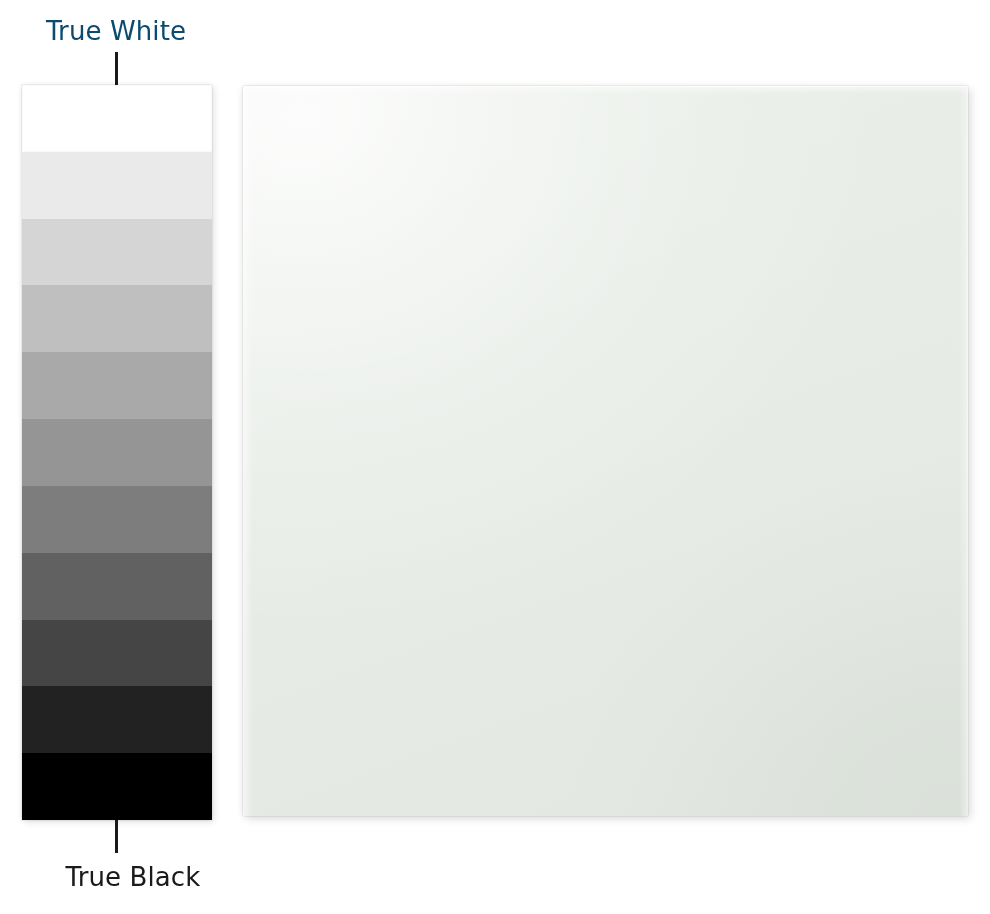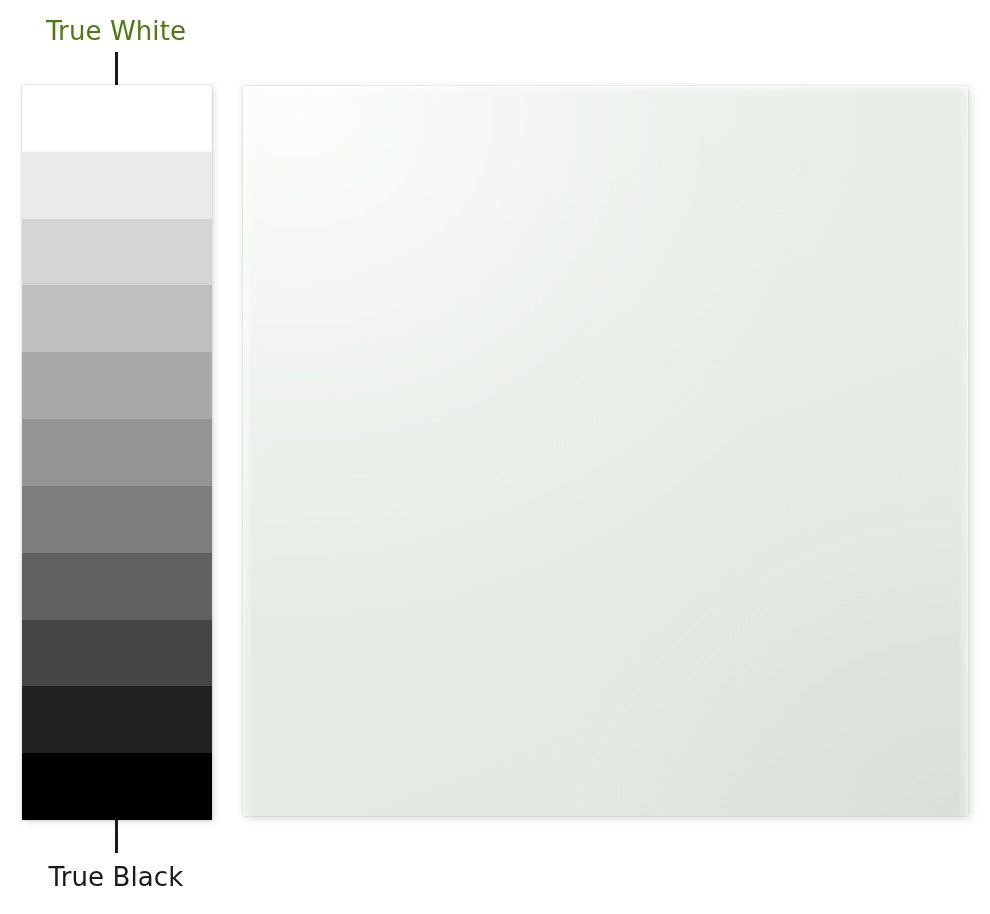--- a/index.html
+++ b/index.html
@@ -23,21 +23,21 @@
     left: 0;
     width: 232px;
     text-align: center;
     font-size: 26px;
     color: #1a1a1a;
     letter-spacing: 0.1px;
     white-space: nowrap;
     user-select: none;
   }
   #label-white { top: 16px; }
-  #label-black { top: 862px; }
+  #label-black { top: 862px; padding-left: 17px; }
 
   
   .leader-line {
     position: absolute;
     left: 115px;
     width: 3px;
     background: #1a1a1a;
   }
   #leader-top { top: 52px; height: 33px; }
   #leader-bottom { top: 820px; height: 33px; }
@@ -117,21 +117,21 @@
         rgba(255,255,255,0.0) 9px),
       linear-gradient(to bottom,
         rgba(255,255,255,0.55) 0px,
         rgba(255,255,255,0.0) 8px);
     pointer-events: none;
   }
 </style>
 </head>
 <body style="background-color: rgb(255, 255, 255);">
 
-<div class="axis-label" id="label-white" style="color: #4d7c0f;">True White</div>
+<div class="axis-label" id="label-white" style="color: #0c4a6e;">True White</div>
 
 <div class="leader-line" id="leader-top" style="background-color: rgb(26, 26, 26);"></div>
 
 <div id="gray-strip">
 
   <div class="gray-swatch" title="True White" style="background-color: rgb(255, 255, 255);"></div>
   <div class="gray-swatch" title="Step 2" style="background-color: rgb(234, 234, 234);"></div>
   <div class="gray-swatch" title="Step 3" style="background-color: rgb(213, 213, 213);"></div>
   <div class="gray-swatch" title="Step 4" style="background-color: rgb(191, 191, 191);"></div>
   <div class="gray-swatch" title="Step 5" style="background-color: rgb(169, 169, 169);"></div>

